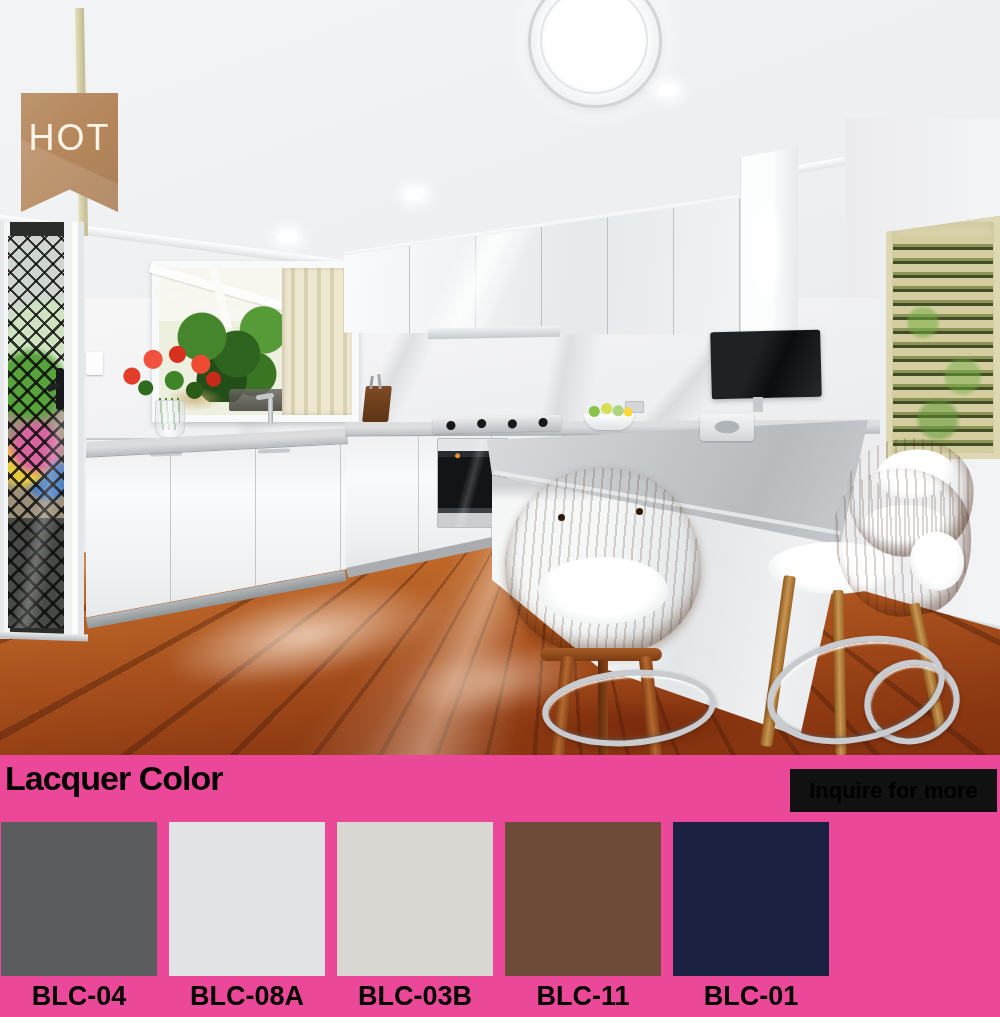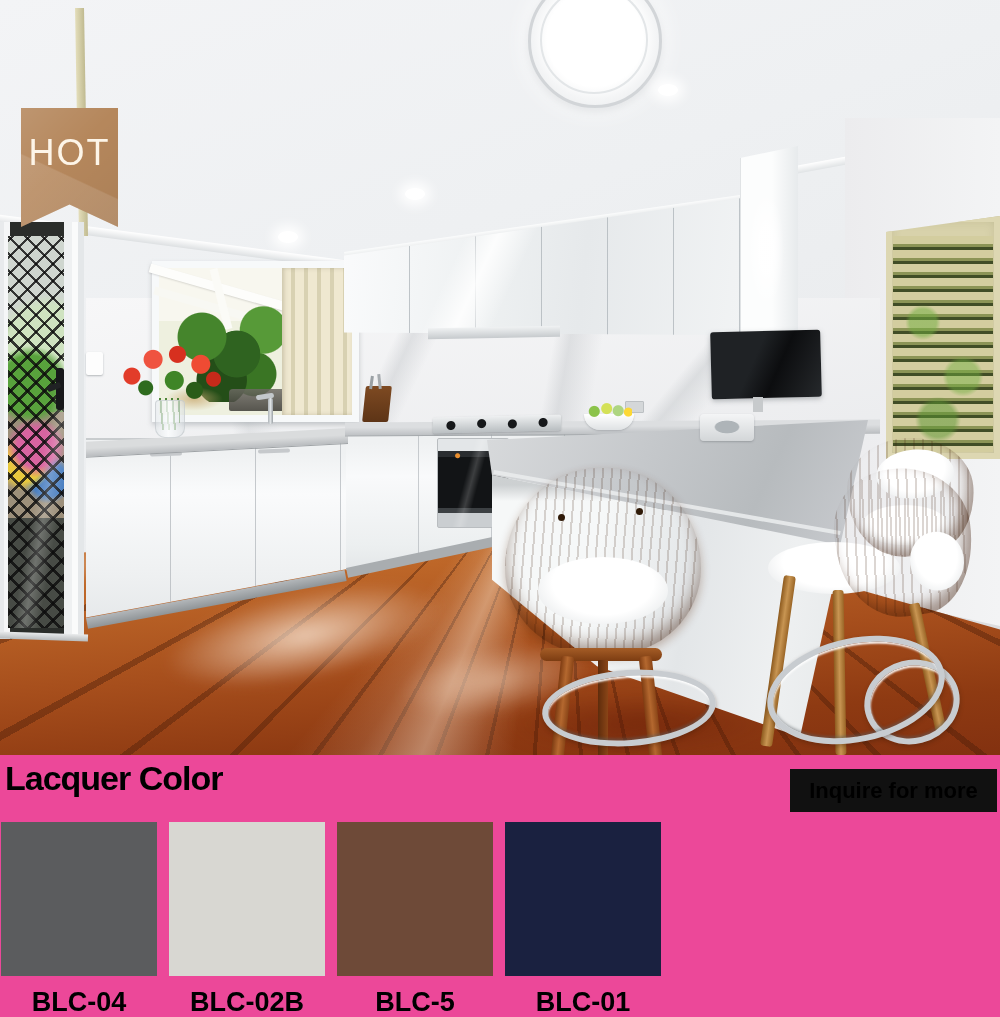--- a/index.html
+++ b/index.html
@@ -202,32 +202,32 @@
   .seatA-edge{left:540px;top:648px;width:122px;height:13px;background:linear-gradient(180deg,#a55d26,#7c3c12);border-radius:8px;}
   .legA1{left:556px;top:656px;width:13px;height:102px;transform:rotate(6deg);}
   .legA2{left:644px;top:656px;width:13px;height:102px;transform:rotate(-6deg);}
   .legA3{left:598px;top:660px;width:10px;height:96px;background:linear-gradient(90deg,#5e2c0c,#8a4517);}
   .ringA{left:542px;top:670px;width:162px;height:64px;transform:rotate(-4deg);}
   
   .hot-badge{left:21px;top:93px;width:97px;height:119px;
     clip-path:polygon(0 0,100% 0,100% 100%,50% 81%,0 100%);
     background-image:linear-gradient(135deg,rgba(255,255,255,.12) 0%,rgba(255,255,255,0) 45%,rgba(0,0,0,.06) 100%),
                      linear-gradient(205deg,transparent 55%,rgba(255,255,255,.12) 56%);
-    display:flex;justify-content:center;margin-top:15px;}
+    display:flex;justify-content:center;}
   .hot-label{margin-top:24px;font-size:36px;font-weight:400;letter-spacing:2px;}
   
   .color-section{position:relative;width:1000px;height:262px;background:#ec4899;}
   .section-title{position:absolute;left:5px;top:4px;font-size:34px;font-weight:700;letter-spacing:-1px;color:#000;}
   .inquire-btn{position:absolute;right:3px;top:14px;width:207px;height:43px;border:none;
     display:flex;align-items:center;justify-content:center;font-family:"Liberation Sans",sans-serif;
     font-size:22px;font-weight:700;cursor:pointer;}
   .swatch-row{position:absolute;left:1px;top:67px;display:flex;gap:12px;}
   .swatch{width:156px;display:flex;flex-direction:column;align-items:center;}
   .chip{width:156px;height:154px;}
-  .code{margin-top:11px;font-size:27px;font-weight:700;color:#000;}
+  .code{margin-top:5px;font-size:27px;font-weight:700;color:#000;}
 </style>
 </head>
 <body>
 
 <div>
 
   <div class="photo">
     <div class="abs cornice-left"></div>
     <div class="abs cornice-mid"></div>
     <div class="abs cornice-right"></div>
@@ -346,26 +346,30 @@
   <div class="color-section">
     <div class="section-title">Lacquer Color</div>
     <button class="inquire-btn" style="background-color: rgb(17, 17, 17);">Inquire for more</button>
 
     <div class="swatch-row">
       <div class="swatch">
         <div class="chip" style="background-color: rgb(91, 92, 94);"></div>
         <div class="code">BLC-04</div>
       </div>
       <div class="swatch">
+        <div class="chip" style="background-color: rgb(226, 227, 229);"></div>
+        <div class="code">BLC-08A</div>
+      </div>
+      <div class="swatch">
         <div class="chip" style="background-color: rgb(216, 215, 210);"></div>
-        <div class="code">BLC-02B</div>
+        <div class="code">BLC-03B</div>
       </div>
       <div class="swatch">
         <div class="chip" style="background-color: rgb(110, 74, 56);"></div>
-        <div class="code">BLC-5</div>
+        <div class="code">BLC-11</div>
       </div>
       <div class="swatch">
         <div class="chip" style="background-color: rgb(26, 33, 64);"></div>
         <div class="code">BLC-01</div>
       </div>
     </div>
   </div>
 
 </div>
 

